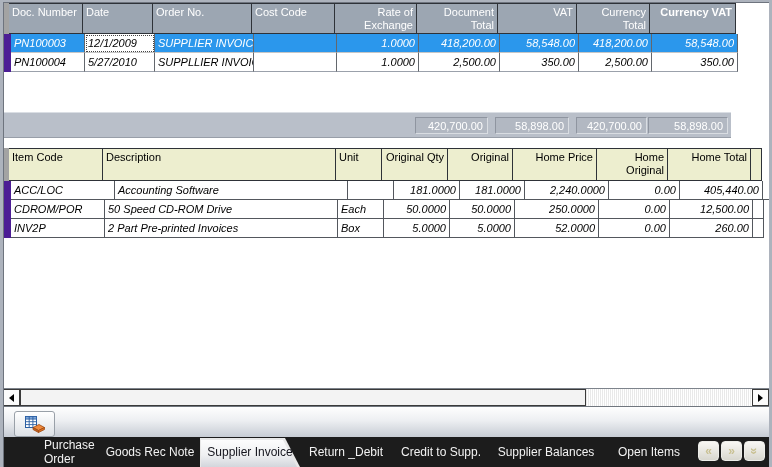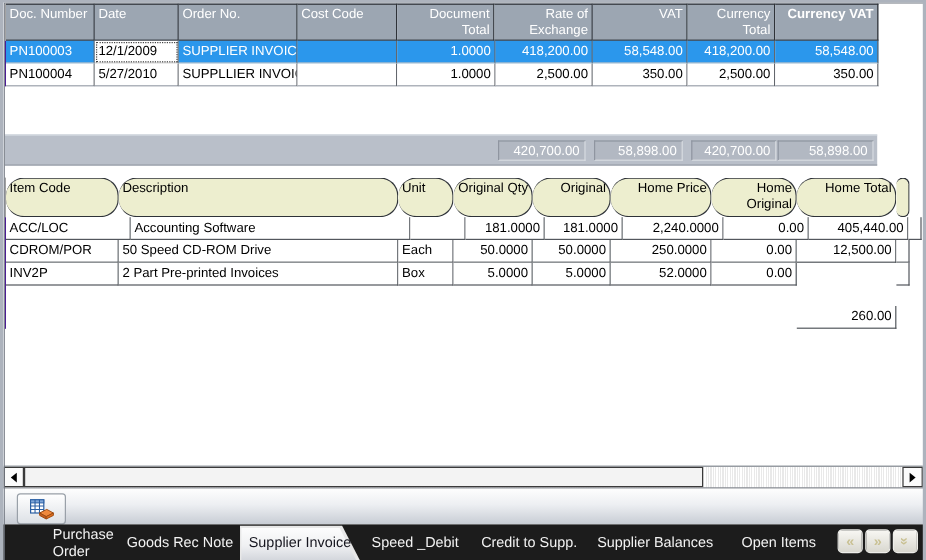--- a/index.html
+++ b/index.html
@@ -10,27 +10,27 @@
   }
   .frame{
     position:absolute;inset:0;box-sizing:border-box;
     border-left:3px solid #ADB3BD;border-top:2px solid #ADB3BD;border-right:3px solid #ADB3BD;
     box-shadow:inset 1px 1px 0 #6E747E;
     pointer-events:none;z-index:50;
   }
 
   
   .grid{position:absolute;font-size:11px;color:#000;}
-  .ghead{display:flex;border-left:1px solid #a3a3a3;}
+  .ghead{display:flex;border-left:5px solid #a3a3a3;}
   .hcell{
     box-sizing:border-box;padding:2px 3px 1px 3px;
     border-right:1px solid #2E3238;border-top:1px solid #2E3238;border-bottom:1px solid #2E3238;
     overflow:hidden;line-height:13px;
   }
-  .gbody{border-left:1px solid #4c1d95;}
+  .gbody{border-left:7px solid #4c1d95;font-style:italic;}
   .grow{display:flex;}
   .dcell{
     box-sizing:border-box;height:19px;line-height:16px;padding:1px 3px;
     border-right:1px solid #63676D;border-bottom:1px solid #C6C6C6;
     background:#fff;white-space:nowrap;overflow:hidden;
   }
   .r{text-align:right;}
 
   
   #topGrid{left:4px;top:3px;}
@@ -47,21 +47,21 @@
     box-sizing:border-box;z-index:2;
   }
   .tbox{
     position:absolute;top:4px;height:17px;line-height:16px;box-sizing:border-box;
     background:#B2B8C2;color:#fff;font-size:11px;text-align:right;padding-right:4px;
     border:1px solid;border-color:#8F95A0 #D9DDE2 #D9DDE2 #8F95A0;
   }
 
   
   #itemGrid{left:4px;top:148px;}
-  #itemGrid .hcell{height:33px;background:var(--ihead,#EDEECF);color:#000;border-color:#2E3238;border-radius:15px;}
+  #itemGrid .hcell{height:33px;background:var(--ihead,#EDEECF);color:#000;border-color:#2E3238;}
   #itemGrid .dcell{border-right:1px solid #53575D;border-bottom:1px solid #53575D;}
 
   
   .hscroll{
     position:absolute;left:3px;top:388px;width:766px;height:18px;box-sizing:border-box;
     border-top:1px solid #7E848C;
     background:repeating-linear-gradient(90deg,#FFFFFF 0 1px,#E9E9E9 1px 2px);
     display:flex;align-items:stretch;z-index:3;
   }
   .sbtn{
@@ -121,22 +121,22 @@
 </style>
 </head>
 <body>
 
 <div class="grid" id="topGrid">
   <div class="ghead">
       <div class="hcell" style="width: 74px;">Doc. Number</div>
       <div class="hcell" style="width: 70px;">Date</div>
       <div class="hcell" style="width: 99px;">Order No.</div>
       <div class="hcell" style="width: 83px;">Cost Code</div>
+      <div class="hcell r" style="width: 82px;">Rate of Exchange</div>
       <div class="hcell r" style="width: 81px;">Document Total</div>
-      <div class="hcell r" style="width: 82px;">Rate of Exchange</div>
       <div class="hcell r" style="width: 79px;">VAT</div>
       <div class="hcell r" style="width: 73px;">Currency Total</div>
       <div class="hcell r" style="width: 86px; font-weight: bold;">Currency VAT</div>
     </div>
   <div class="gbody">
       <div class="grow">
         <div class="dcell sel" style="width: 74px;">PN100003</div>
         <div class="dcell focus" style="width: 70px;">12/1/2009</div>
         <div class="dcell sel" style="width: 99px;">SUPPLIER INVOICE</div>
         <div class="dcell sel" style="width: 83px;"></div>
@@ -203,21 +203,21 @@
         <div class="dcell" style="width: 11px;"></div>
       </div>
       <div class="grow">
         <div class="dcell" style="width: 94px;">INV2P</div>
         <div class="dcell" style="width: 233px;">2 Part Pre-printed Invoices</div>
         <div class="dcell" style="width: 46px;">Box</div>
         <div class="dcell r" style="width: 66px;">5.0000</div>
         <div class="dcell r" style="width: 65px;">5.0000</div>
         <div class="dcell r" style="width: 84px;">52.0000</div>
         <div class="dcell r" style="width: 71px;">0.00</div>
-        <div class="dcell r" style="width: 83px; margin-top: 36px;">260.00</div>
+        <div class="dcell r" style="width: 83px;">260.00</div>
         <div class="dcell" style="width: 11px;"></div>
       </div>
     </div>
 </div>
 
 <div class="hscroll">
   <div class="sbtn">
       <span class="tri-l"></span>
     </div>
   <div class="sthumb"></div>
@@ -246,21 +246,21 @@
     </div>
     <div class="tab" style="width: 100px;">
       <span>Goods Rec Note</span>
     </div>
     <div class="tab active" style="width: 100px;">
       <i class="tab-edge"></i>
       <i class="tab-face"></i>
       <span>Supplier Invoice</span>
     </div>
     <div class="tab" style="width: 92px;">
-      <span>Speed _Debit</span>
+      <span>Return _Debit</span>
     </div>
     <div class="tab" style="width: 98px;">
       <span>Credit to Supp.</span>
     </div>
     <div class="tab" style="width: 112px;">
       <span>Supplier Balances</span>
     </div>
     <div class="tab" style="width: 94px;">
       <span>Open Items</span>
     </div>

